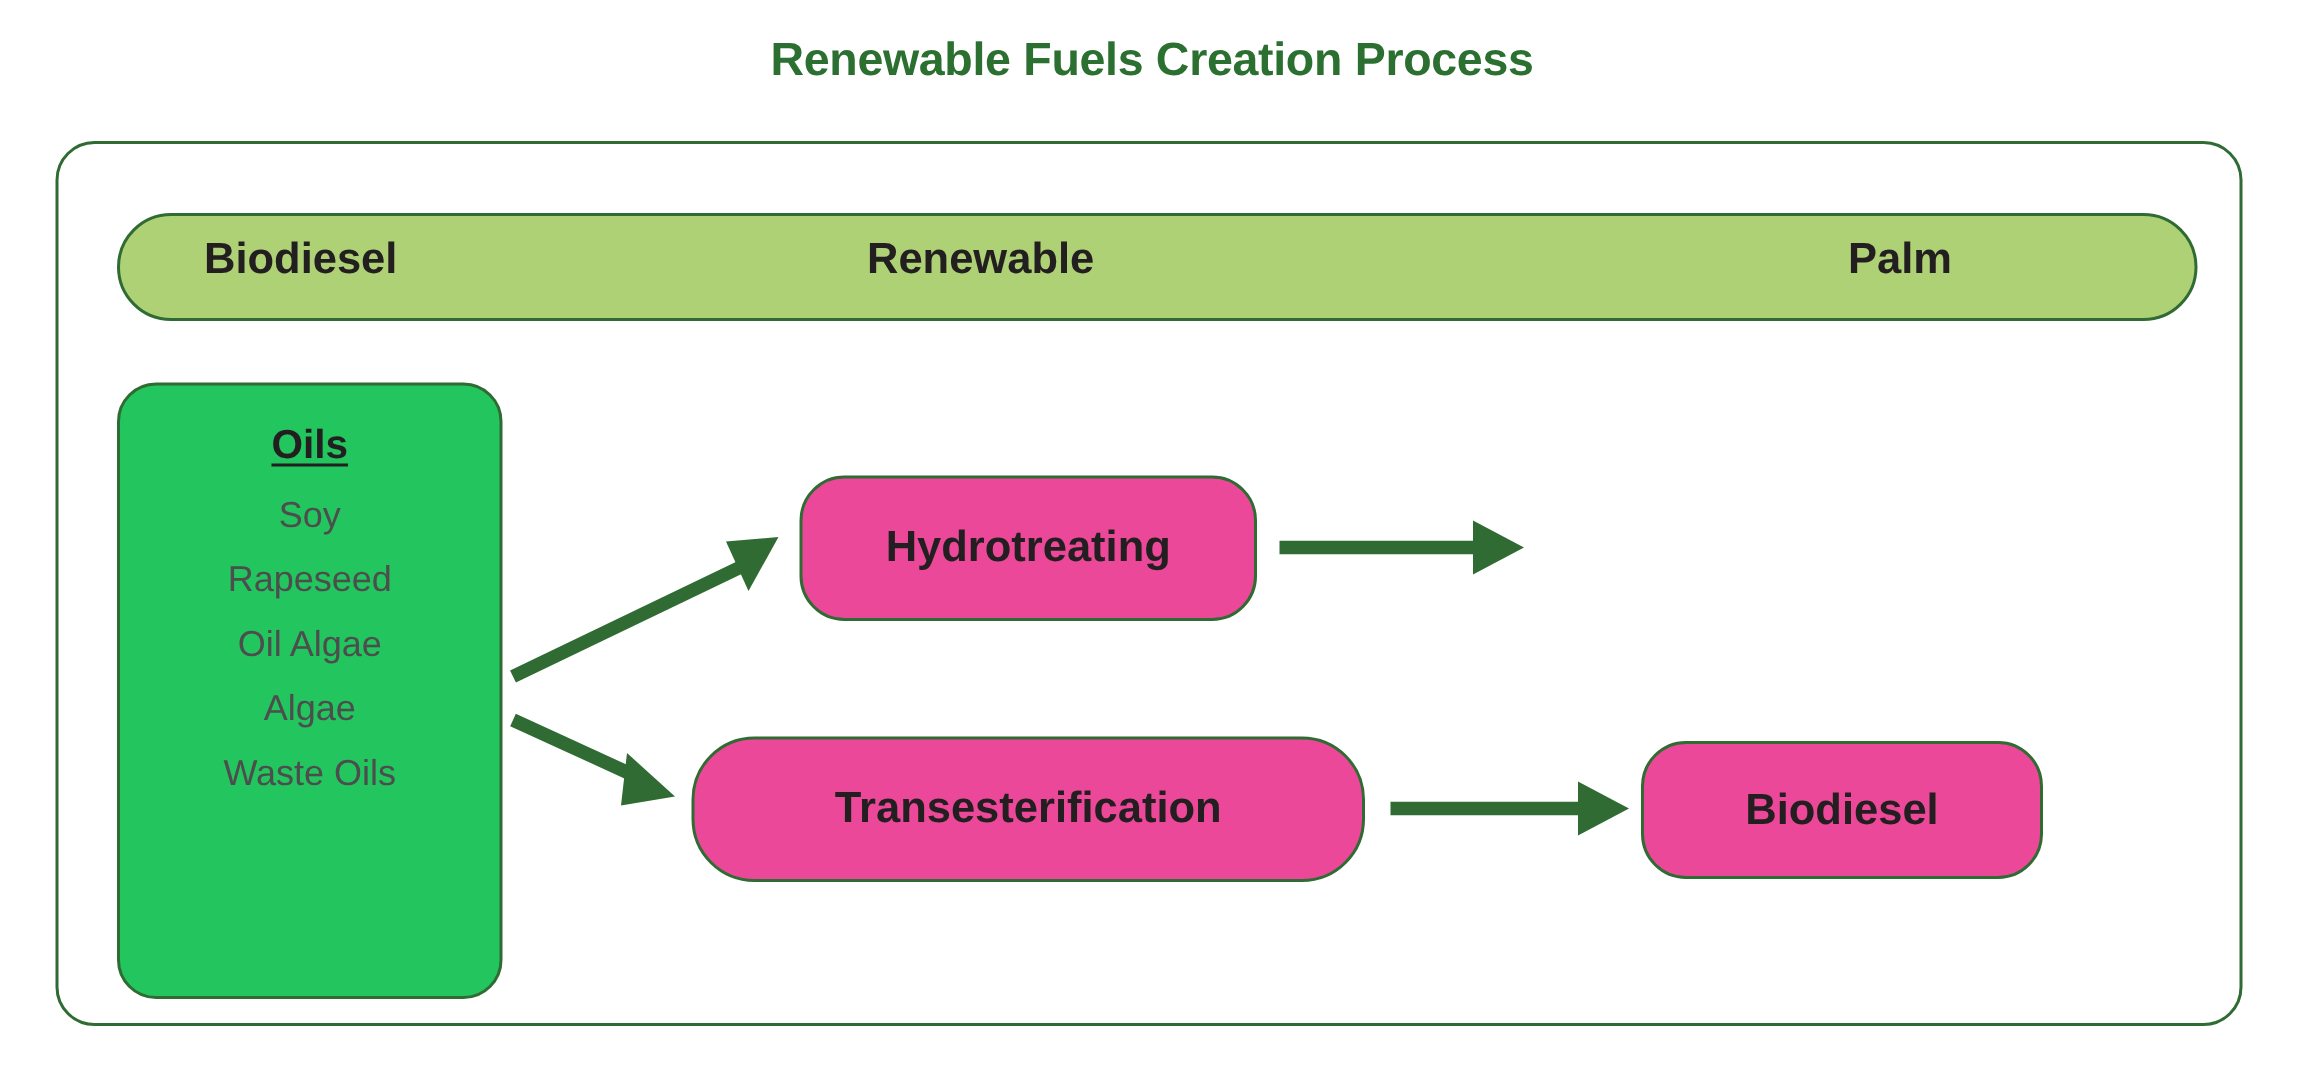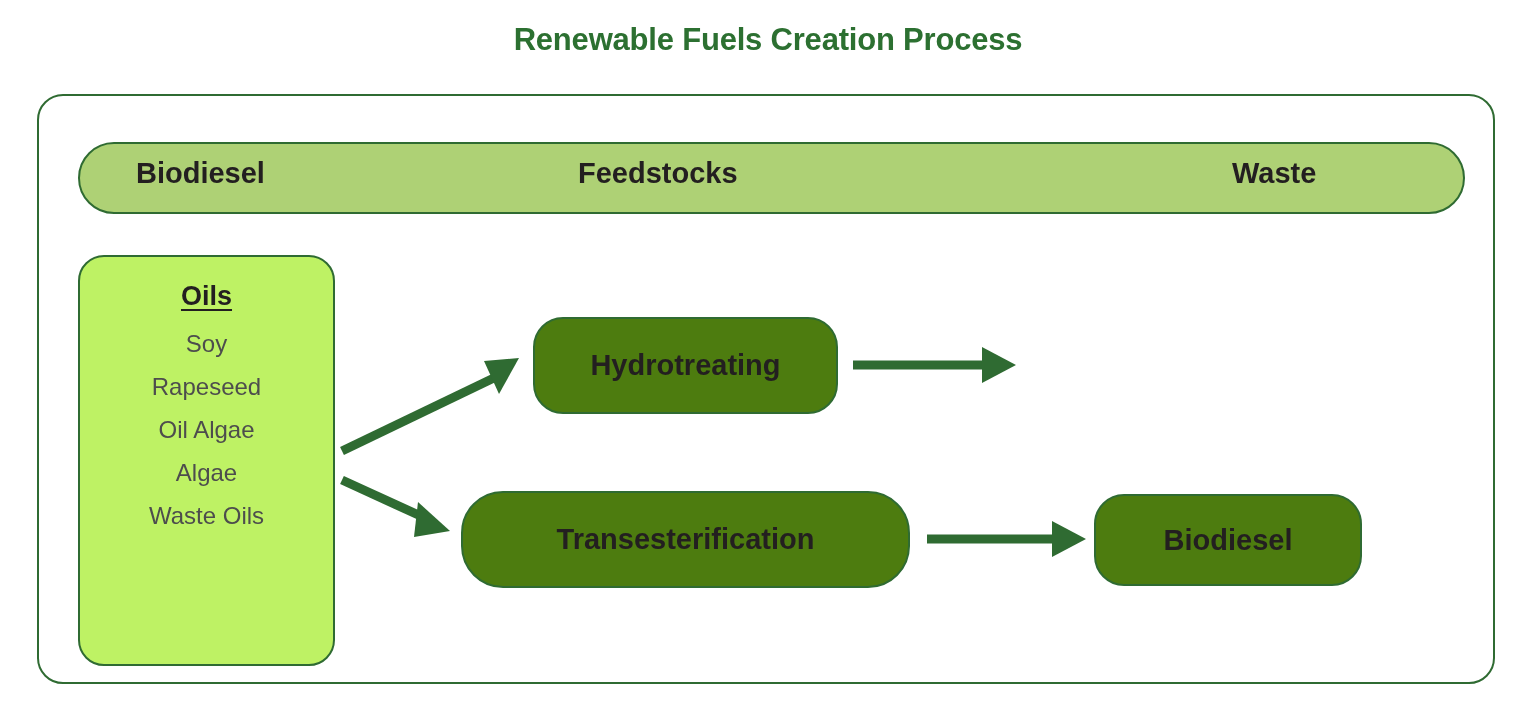--- a/index.html
+++ b/index.html
@@ -72,21 +72,21 @@
   .header-processing { left: 578px; }
   .header-fuels      { left: 1232px; }
 
   
   .feedstock-box {
     position: absolute;
     left: 78px;
     top: 255px;
     width: 257px;
     height: 411px;
-    background: #bef264;
+    background: #22c55e;
     border: 2.5px solid #2f6b32;
     border-radius: 26px;
     box-sizing: border-box;
     padding-top: 24px;
     text-align: center;
   }
   .feedstock-heading {
     font-size: 27px;
     font-weight: bold;
     color: #231f20;
@@ -98,21 +98,21 @@
   .feedstock-item {
     font-size: 24px;
     color: #4d4d4d;
     line-height: 43px;
     font-weight: normal;
   }
 
   
   .node-box {
     position: absolute;
-    background: #4d7c0f;
+    background: #ec4899;
     border: 2.5px solid #2f6b32;
     box-sizing: border-box;
     display: flex;
     align-items: center;
     justify-content: center;
     font-size: 29px;
     font-weight: bold;
     color: #231f20;
     white-space: nowrap;
   }
@@ -148,22 +148,22 @@
 
 <div id="diagram-root">
 
   <div class="diagram-title">Renewable Fuels Creation Process</div>
 
   <div class="outer-frame"></div>
 
   <div class="header-bar"></div>
 
   <div class="header-label header-feedstocks">Biodiesel</div>
-  <div class="header-label header-processing">Feedstocks</div>
-  <div class="header-label header-fuels">Waste</div>
+  <div class="header-label header-processing">Renewable</div>
+  <div class="header-label header-fuels">Palm</div>
 
   <div class="feedstock-box">
     <div class="feedstock-heading">Oils </div>
     <div class="feedstock-item">Soy</div>
     <div class="feedstock-item">Rapeseed</div>
     <div class="feedstock-item">Oil Algae</div>
     <div class="feedstock-item">Algae</div>
     <div class="feedstock-item">Waste Oils</div>
   </div>
 

